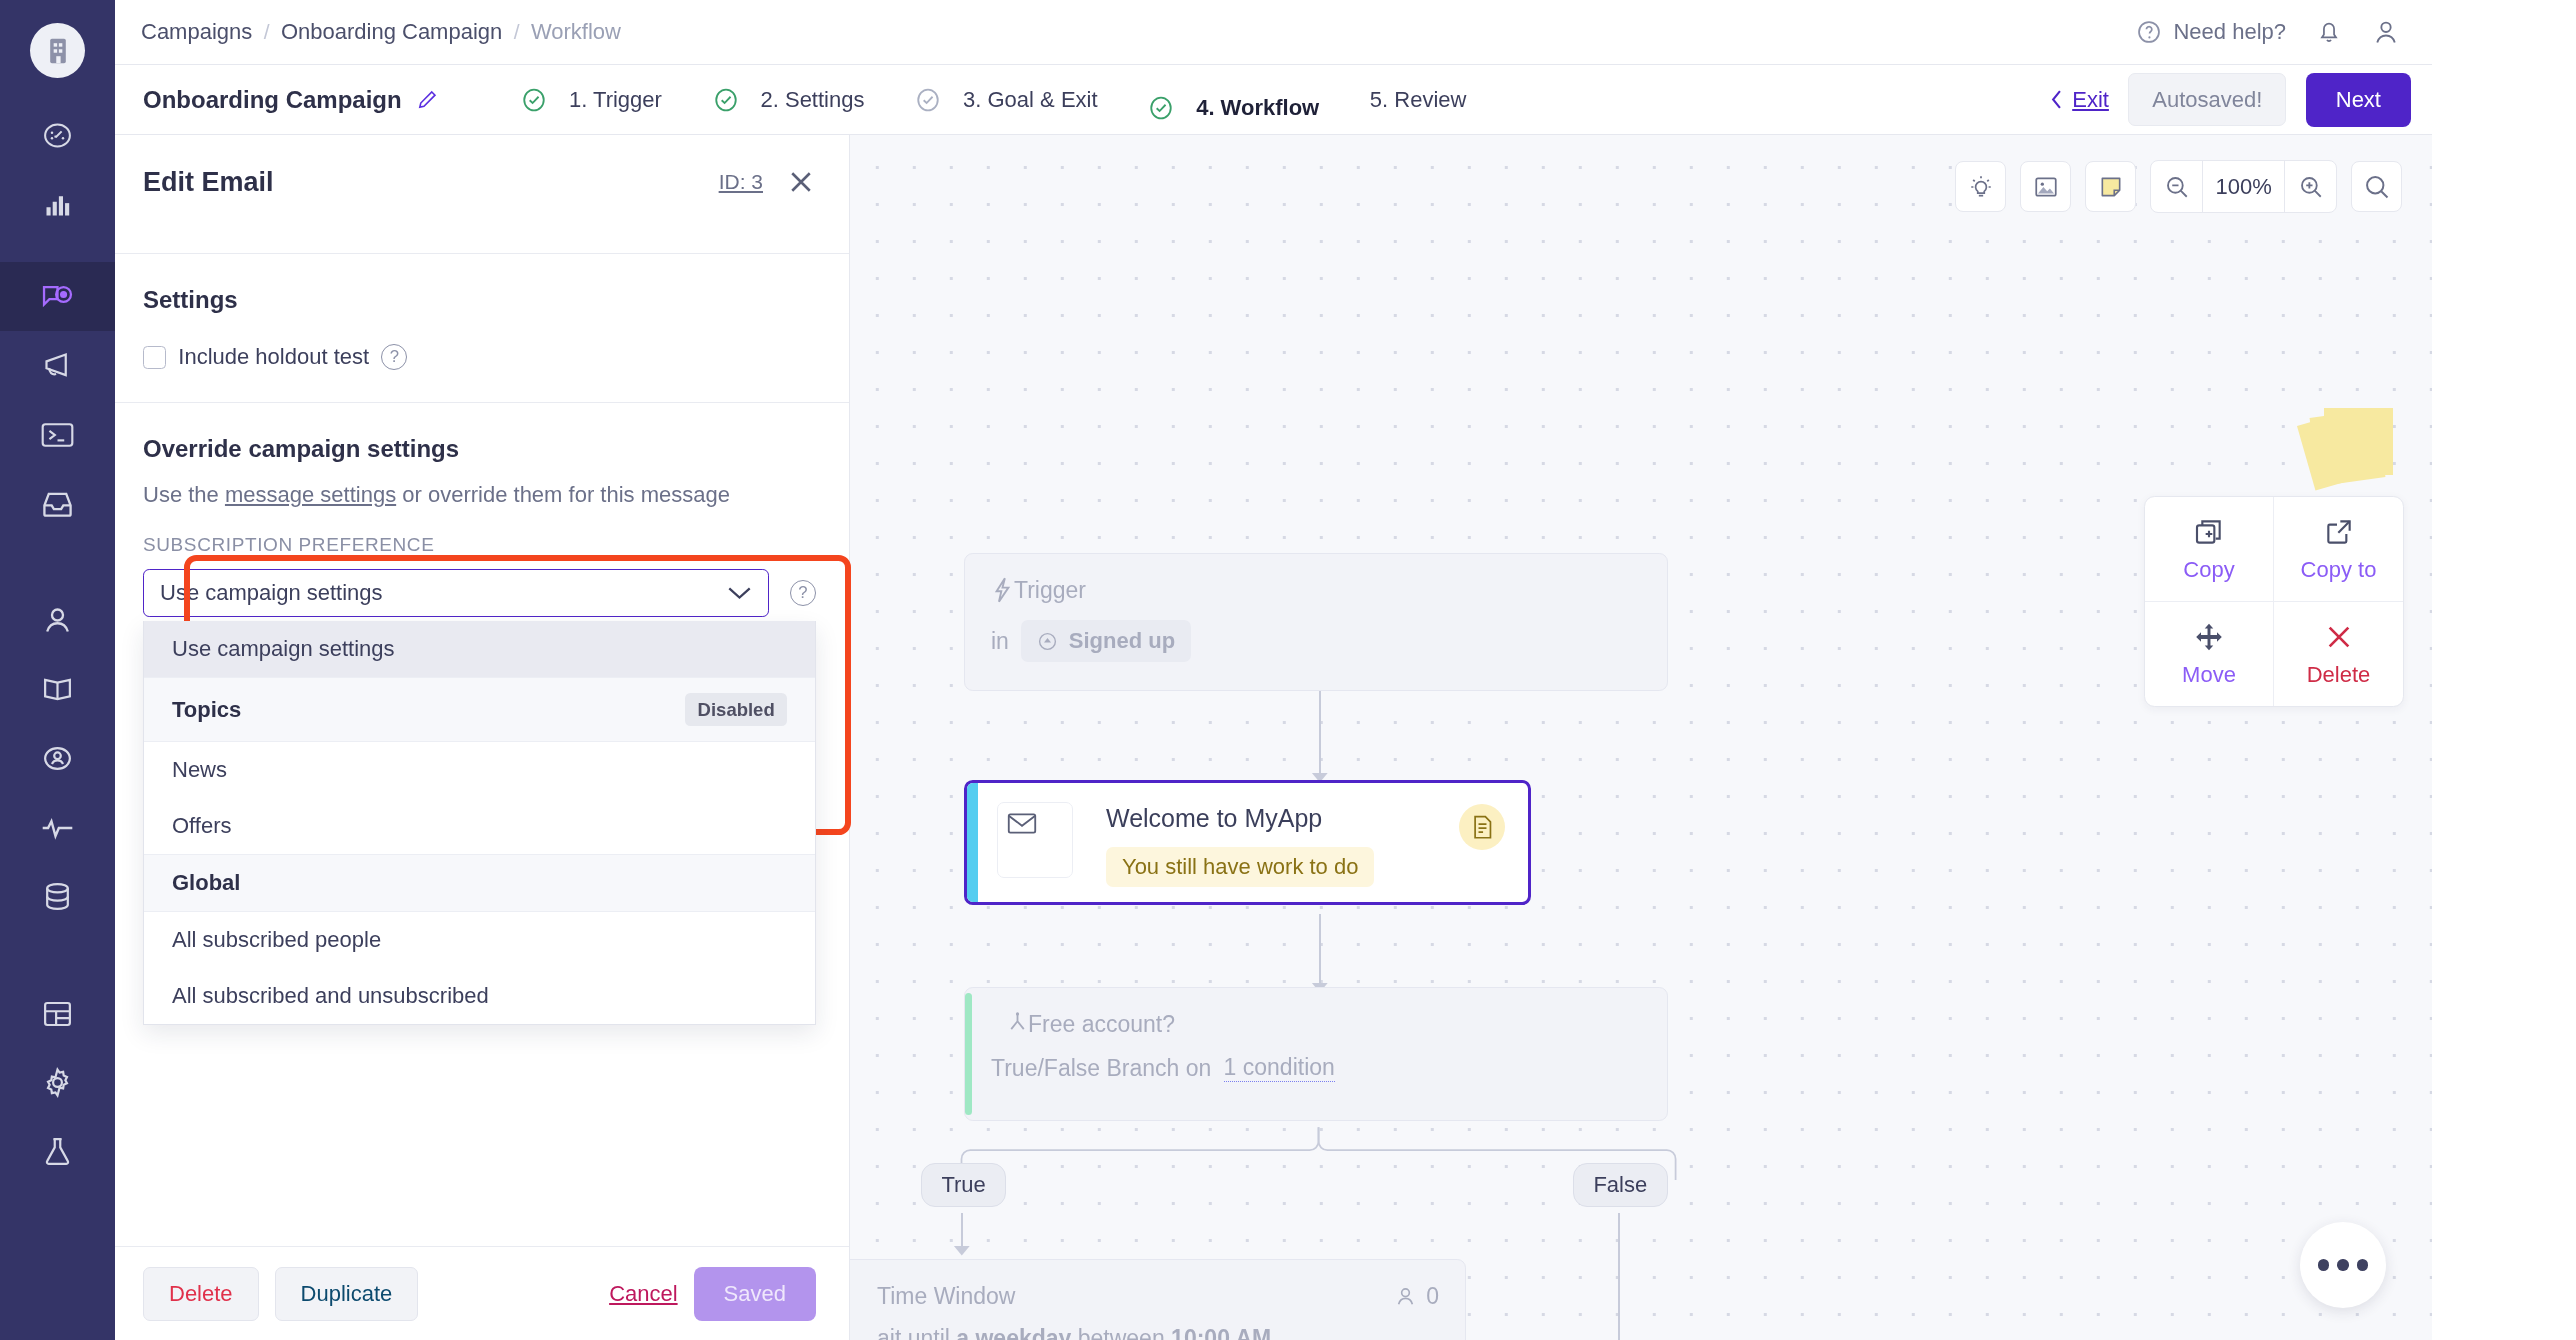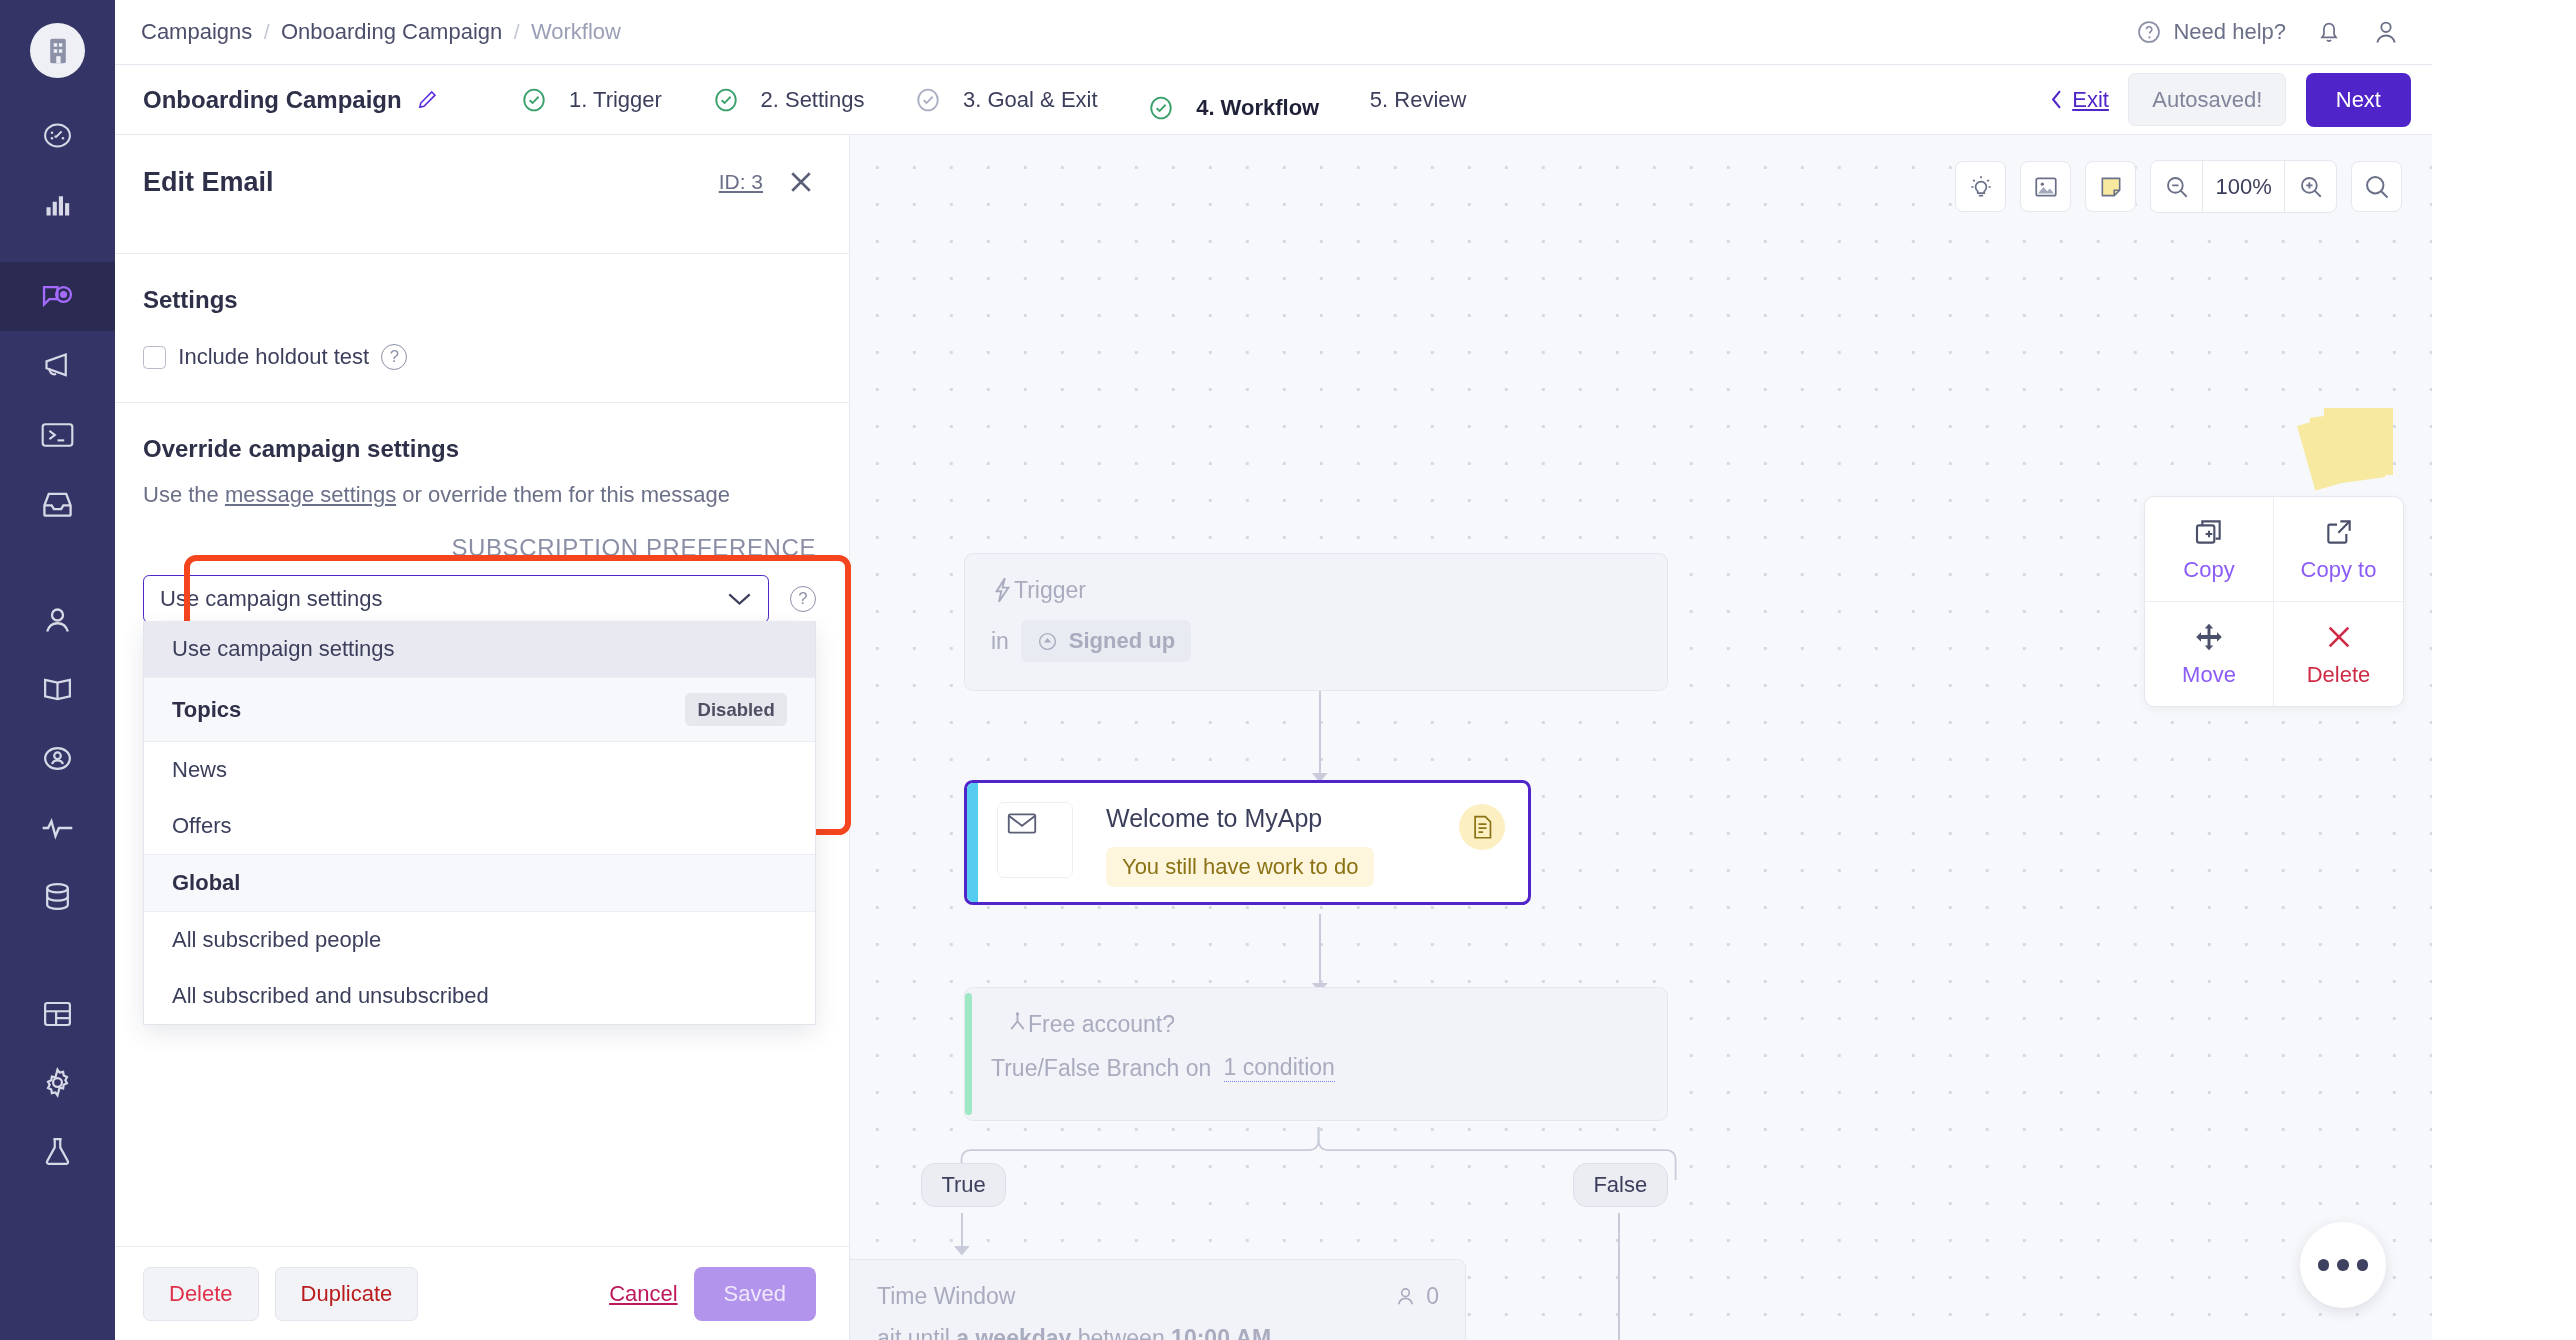--- a/index.html
+++ b/index.html
@@ -139,21 +139,21 @@
   .override-desc u { text-decoration: underline; }
 
   
   .hl-box {
     position: absolute;
     left: 69px; top: 420px; width: 667px; height: 280px;
     border: 6.2px solid #f4451e; border-radius: 12.3px;
     z-index: 30; pointer-events: none;
   }
   .sub-block { padding: 0 33px 0 28px; margin-top: 26px; position: relative; }
-  .field-label { font-size: 24px; letter-spacing: 0.6px; color: #8a8fa5; text-align: right; }
+  .field-label { font-size: 19px; letter-spacing: 0.6px; color: #8a8fa5; }
   .select-row { display: flex; align-items: center; gap: 21px; margin-top: 12.3px; }
   .select-ctl {
     flex: 1 1 auto; height: 48px;
     border: 1.8px solid #4f24c8; border-radius: 6.2px;
     background: #fff; display: flex; align-items: center;
     padding: 0 16px; cursor: pointer;
   }
   .select-val { font-size: 22px; color: #3c3f5c; }
   .select-caret { margin-left: auto; }
   .dropdown {
@@ -179,21 +179,21 @@
 
   .panel-foot {
     margin-top: auto; height: 95px; flex: 0 0 95px;
     border-top: 0.9px solid #e9ebf1;
     background: #fff;
     display: flex; align-items: center; gap: 16px;
     padding: 0 33px 0 28px;
   }
   .btn-ghost {
     background: #f2f3f7; border: 0.9px solid #e3e5ed; border-radius: 7px;
-    font-size: 22px; padding: 13px 25px; cursor: pointer; color: #b91c1c;
+    font-size: 22px; padding: 13px 25px; cursor: pointer; color: #0c4a6e;
   }
   .btn-ghost.danger { color: #e0304a; }
   .cancel-link { margin-left: auto; font-size: 22px; color: #be185d; text-decoration: underline; cursor: pointer; }
   .btn-saved {
     background: #b394ed; color: #efe7fc; border: none; border-radius: 8px;
     font-size: 22px; padding: 14px 30px; cursor: default;
   }
 
   
   .canvas {

